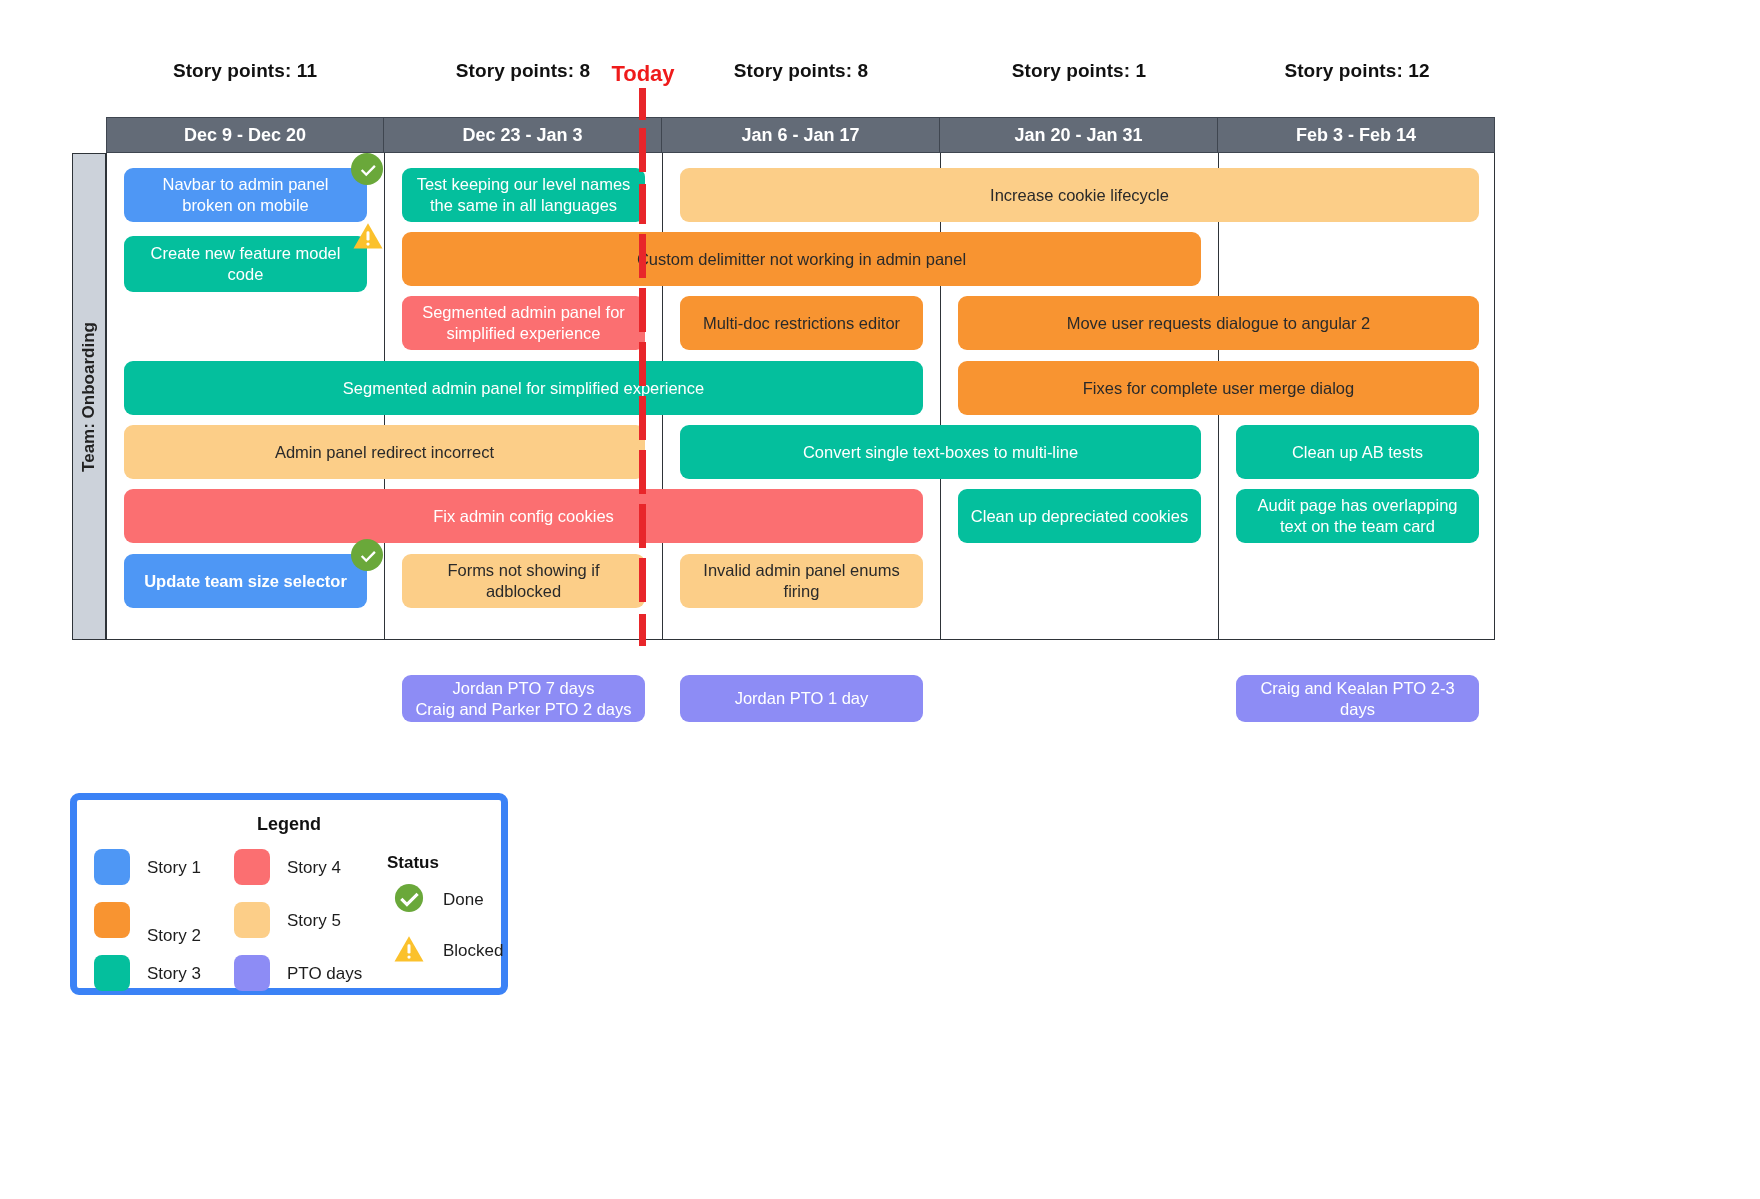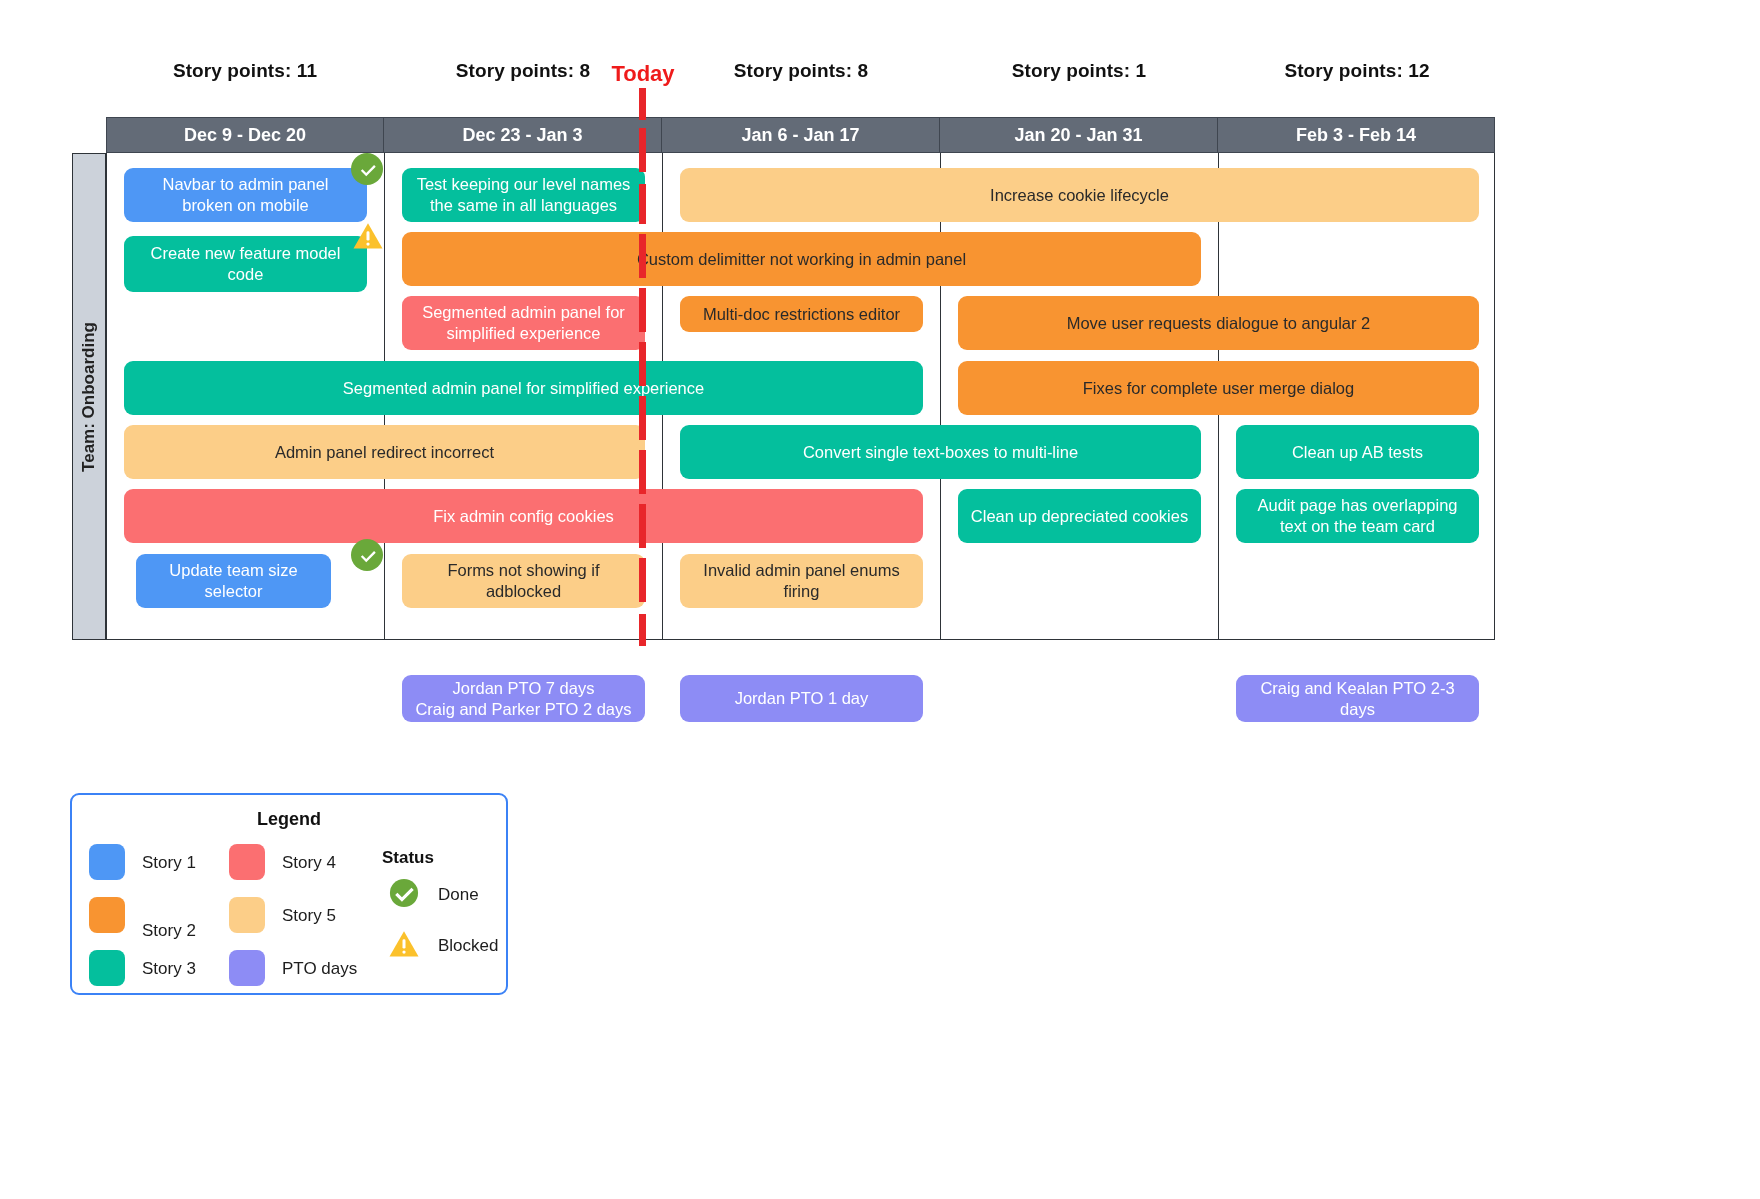--- a/index.html
+++ b/index.html
@@ -135,21 +135,21 @@
   }
   .badge-done{background:#6aa83a;}
   .badge-done svg{width:19px;height:19px;}
   .badge-blocked{background:transparent;}
   .badge-blocked svg{width:30px;height:28px;}
 
   
   .legend{
     position:absolute;
     background:#ffffff;
-    border:2px solid #3b82f6;
+    border:7px solid #3b82f6;
     border-radius:9px;
     box-sizing:border-box;
   }
   .legend-title{
     position:absolute;
     left:0;right:0;
     text-align:center;
     font-size:18px;
     font-weight:bold;
     color:#111;
@@ -225,35 +225,35 @@
   </div>
 
   <div class="card c-blue" style="left:124px;top:168px;width:243px;height:54px;">Navbar to admin panel broken on mobile</div>
   <div class="card c-teal" style="left:402px;top:168px;width:243px;height:54px;">Test keeping our level names the same in all languages</div>
   <div class="card c-sand" style="left:680px;top:168px;width:799px;height:54px;">Increase cookie lifecycle</div>
 
   <div class="card c-teal" style="left:124px;top:236px;width:243px;height:56px;">Create new feature model code</div>
   <div class="card c-orange" style="left:402px;top:232px;width:799px;height:54px;">Custom delimitter not working in admin panel</div>
 
   <div class="card c-red" style="left:402px;top:296px;width:243px;height:54px;">Segmented admin panel for simplified experience</div>
-  <div class="card c-orange" style="left:680px;top:296px;width:243px;height:36px;">Multi-doc restrictions editor</div>
+  <div class="card c-orange" style="left:680px;top:296px;width:243px;height:54px;">Multi-doc restrictions editor</div>
   <div class="card c-orange" style="left:958px;top:296px;width:521px;height:54px;">Move user requests dialogue to angular 2</div>
 
   <div class="card c-teal" style="left:124px;top:361px;width:799px;height:54px;">Segmented admin panel for simplified experience</div>
   <div class="card c-orange" style="left:958px;top:361px;width:521px;height:54px;">Fixes for complete user merge dialog</div>
 
   <div class="card c-sand" style="left:124px;top:425px;width:521px;height:54px;">Admin panel redirect incorrect</div>
   <div class="card c-teal" style="left:680px;top:425px;width:521px;height:54px;">Convert single text-boxes to multi-line</div>
   <div class="card c-teal" style="left:1236px;top:425px;width:243px;height:54px;">Clean up AB tests</div>
 
   <div class="card c-red" style="left:124px;top:489px;width:799px;height:54px;">Fix admin config cookies</div>
   <div class="card c-teal" style="left:958px;top:489px;width:243px;height:54px;">Clean up depreciated cookies</div>
   <div class="card c-teal" style="left:1236px;top:489px;width:243px;height:54px;">Audit page has overlapping text on the team card</div>
 
-  <div class="card c-blue" style="left:136px;top:554px;width:195px;height:54px;">Update team size selector</div>
+  <div class="card c-blue" style="left:124px;top:554px;width:243px;height:54px;font-weight:bold;">Update team size selector</div>
   <div class="card c-sand" style="left:402px;top:554px;width:243px;height:54px;">Forms not showing if adblocked</div>
   <div class="card c-sand" style="left:680px;top:554px;width:243px;height:54px;">Invalid admin panel enums firing</div>
 
   <div class="badge badge-done" style="left:351px;top:153px;">
     <svg viewBox="0 0 24 24">
       <path d="M20.3 6.4l-9.9 9.9-4.7-4.7-2.1 2.1 6.8 6.8L22.4 8.5z" fill="#ffffff"></path>
     </svg>
   </div>
   <div class="badge badge-blocked" style="left:352px;top:220px;">
     <svg viewBox="0 0 24 22">

